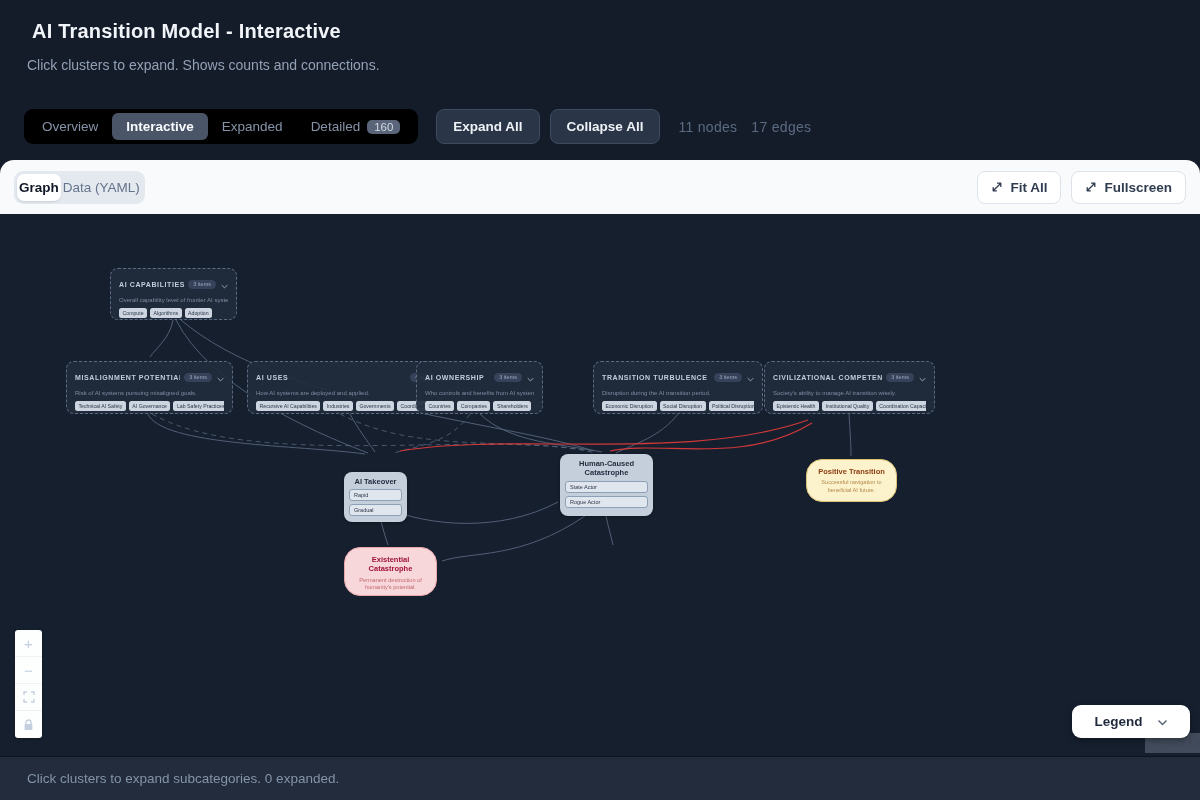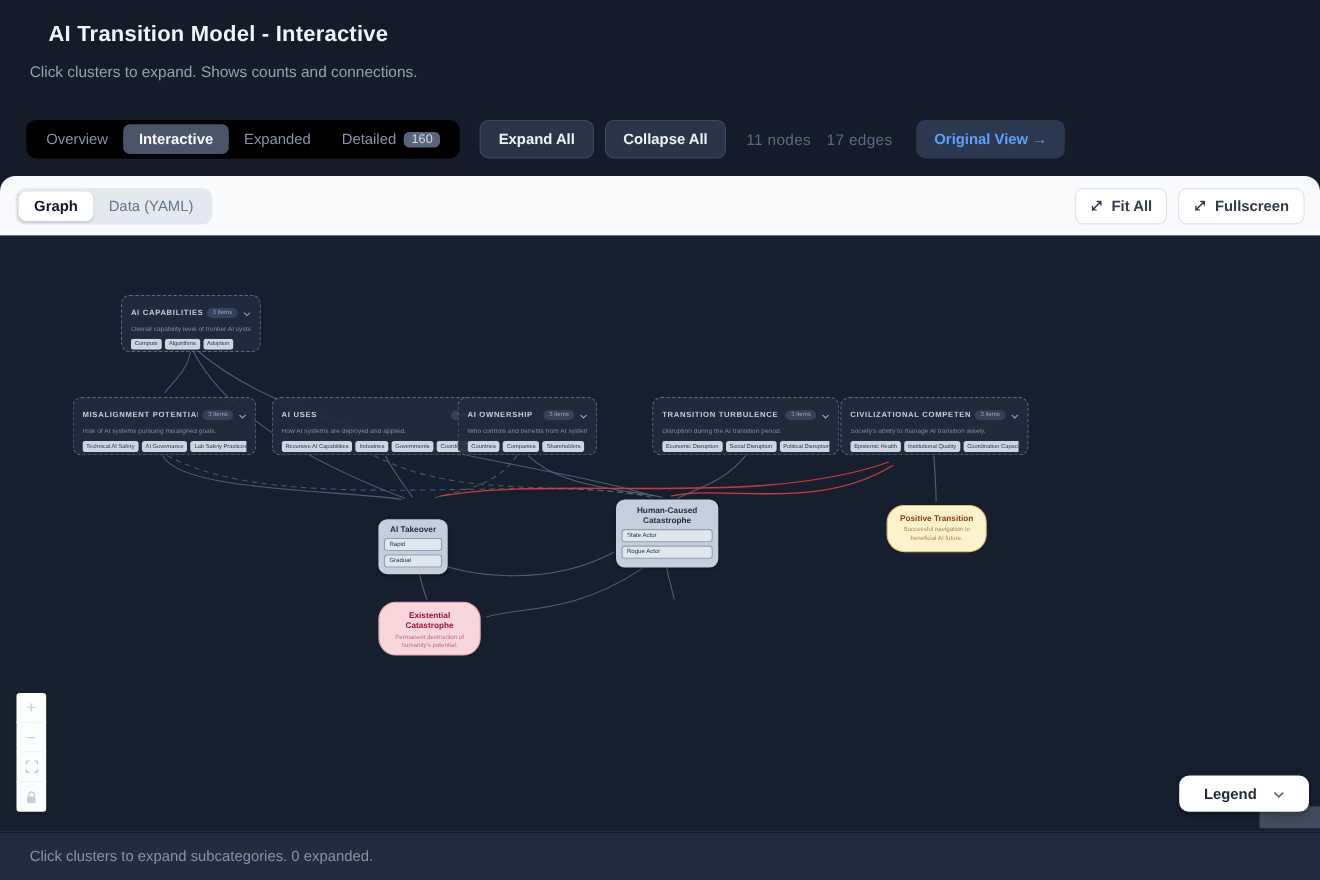--- a/index.html
+++ b/index.html
@@ -3,41 +3,41 @@
 <meta charset="utf-8">
 <style>
   * { margin:0; padding:0; box-sizing:border-box; }
   html,body { background:#0e1420; }
   #app {
     position:relative; width:1200px; height:800px; overflow:hidden;
     background:#141b29; font-family:"Liberation Sans", sans-serif;
     -webkit-font-smoothing:antialiased;
   }
   
-  .page-title { position:absolute; left:44px; top:20px; font-size:20px; font-weight:700; color:#f1f5f9; letter-spacing:.2px; }
+  .page-title { position:absolute; left:32px; top:20px; font-size:20px; font-weight:700; color:#f1f5f9; letter-spacing:.2px; }
   .page-sub   { position:absolute; left:27px; top:57px; font-size:14px; color:#93a1b5; }
 
   .toolbar { position:absolute; left:24px; top:109px; right:24px; height:35px; display:flex; align-items:center; }
   .tabgroup { display:flex; align-items:center; background:#000000; border-radius:9px; padding:4px; height:35px; }
   .tab { padding:6px 14px; font-size:13.5px; color:#8593a8; border-radius:6px; cursor:pointer; display:flex; align-items:center; gap:7px; }
   .tab.active { background:#4a5568; color:#f8fafc; font-weight:700; }
   .tab .count-badge { background:#5a6579; color:#d3dae4; font-size:11.5px; padding:1px 7px; border-radius:5px; font-weight:400; }
   .btn-dark { margin-left:18px; height:35px; padding:0 16px; background:#2a3547; border:1px solid #3d4a61; border-radius:8px;
               color:#eef2f7; font-size:13.5px; font-weight:700; display:flex; align-items:center; cursor:pointer; }
   .btn-dark + .btn-dark { margin-left:10px; }
   .meta-count { margin-left:18px; font-size:14px; color:#5b6b82; letter-spacing:.3px; }
   .meta-count + .meta-count { margin-left:14px; }
   .btn-link { margin-left:22px; height:35px; padding:0 16px; background:#2b3850; border:none; border-radius:8px;
               color:#5ea1f7; font-size:13.5px; font-weight:700; display:flex; align-items:center; cursor:pointer; }
 
   
   .panel { position:absolute; left:0; right:0; top:160px; bottom:44px; background:#f8fafc; border-radius:14px 14px 0 0; }
   .panel-head { position:absolute; left:0; right:0; top:0; height:54px; display:flex; align-items:center; padding:0 14px; }
   .pill-tabs { display:flex; background:#e4e9ef; border-radius:9px; padding:3px; }
-  .pill-tab { padding:6px 14px; font-size:13.5px; color:#64748b; border-radius:7px; cursor:pointer; }
+  .pill-tab { padding:6px 2px; font-size:13.5px; color:#64748b; border-radius:7px; cursor:pointer; }
   .pill-tab.active { background:#ffffff; color:#111827; font-weight:700; box-shadow:0 1px 2px rgba(15,23,42,.12); }
   .head-right { margin-left:auto; display:flex; gap:10px; }
   .btn-light { height:33px; padding:0 13px; background:#fff; border:1px solid #dde3ea; border-radius:8px; color:#303c4f;
                font-size:13.5px; font-weight:600; display:flex; align-items:center; gap:7px; cursor:pointer; }
   .btn-light svg { display:block; }
 
   
   .canvas { position:absolute; left:0; right:0; top:54px; bottom:0; background:#161f2e; overflow:hidden; }
   .edges { position:absolute; left:0; top:0; width:1200px; height:542px; z-index:1; }
   .edges path { fill:none; }
@@ -113,21 +113,20 @@
         </div>
       <div class="tab">
         <span>Detailed</span>
         <span class="count-badge">160</span>
       </div>
     </div>
     <button class="btn-dark">Expand All</button>
     <button class="btn-dark">Collapse All</button>
     <span class="meta-count">11 nodes</span>
     <span class="meta-count">17 edges</span>
-    <button class="btn-link">Original View →</button>
   </div>
 
   <div class="panel">
     <div class="panel-head">
       <div class="pill-tabs">
         <div class="pill-tab active">Graph</div>
         <div class="pill-tab">Data (YAML)</div>
       </div>
       <div class="head-right">
         <button class="btn-light">

